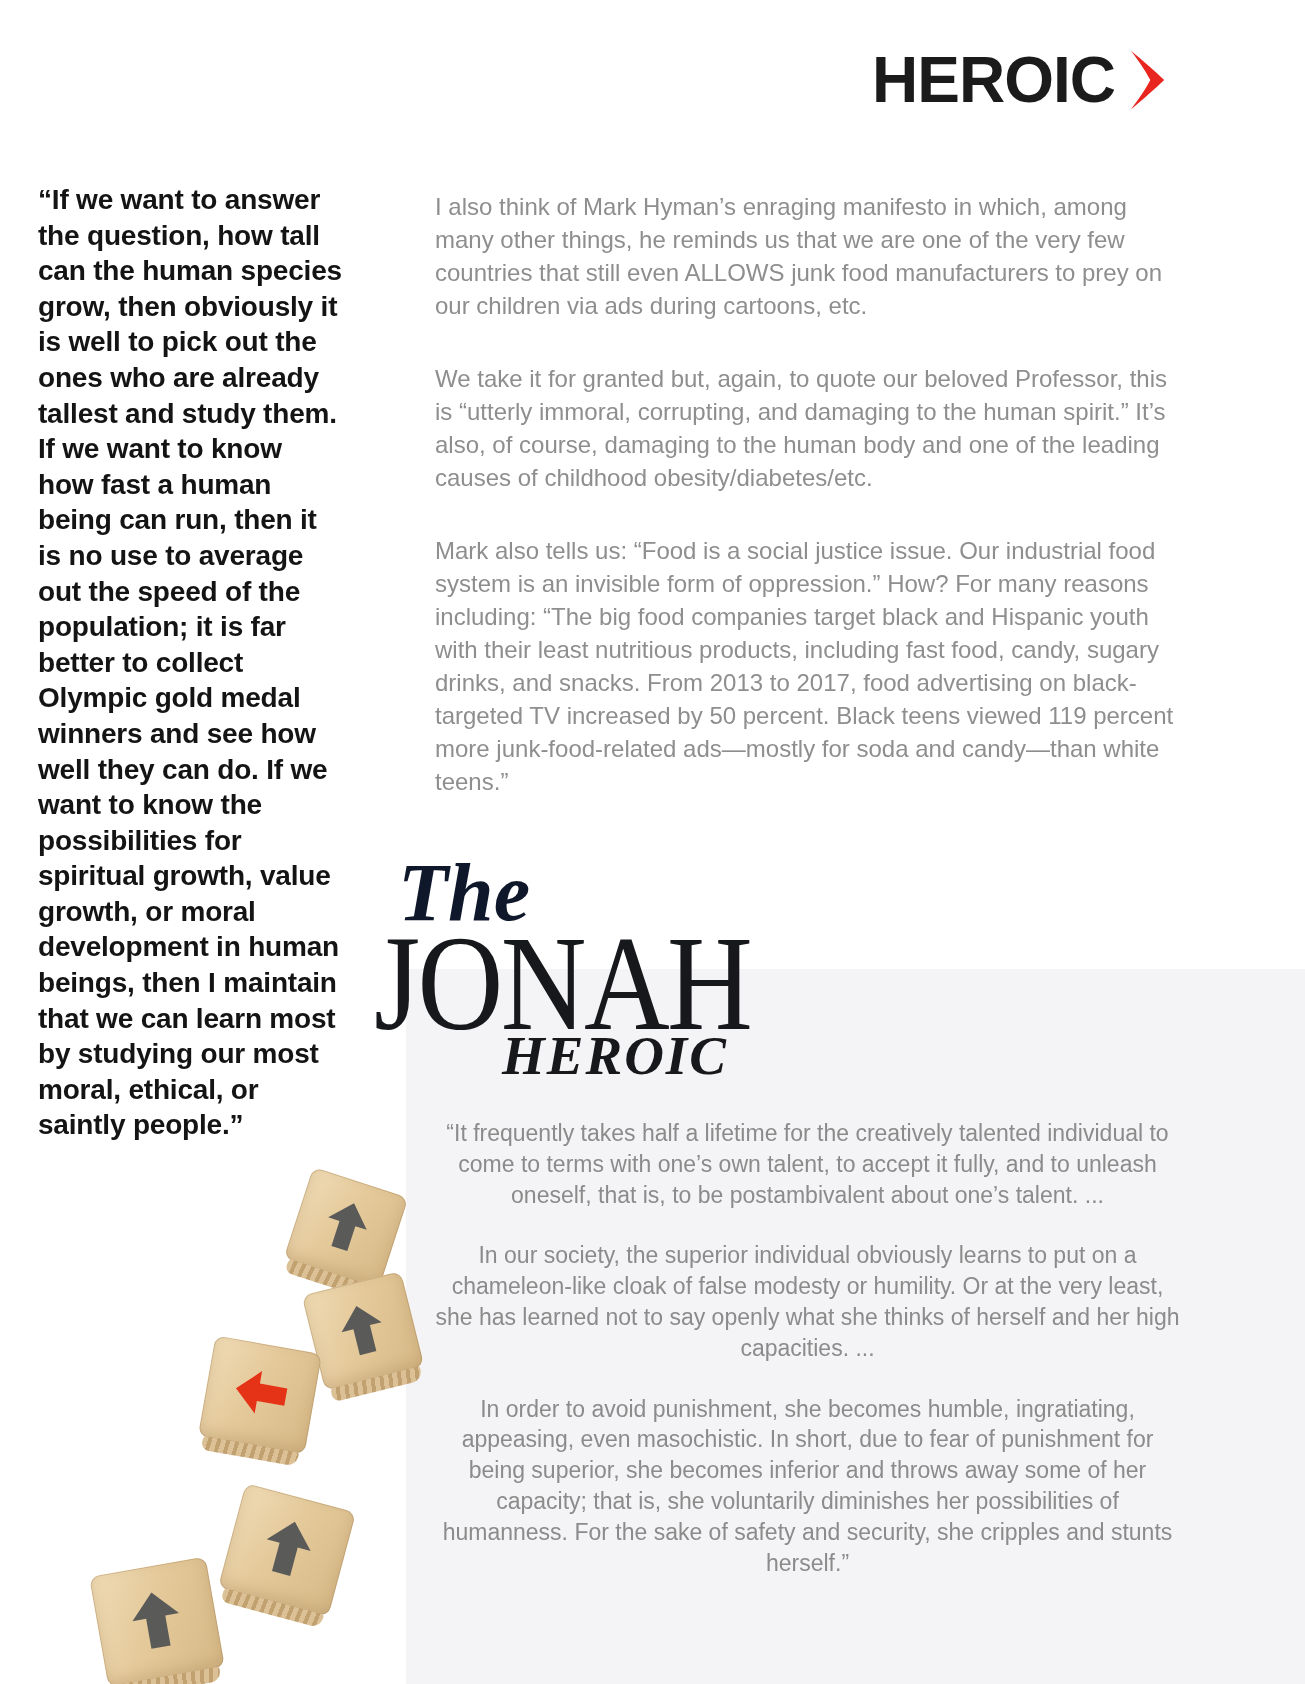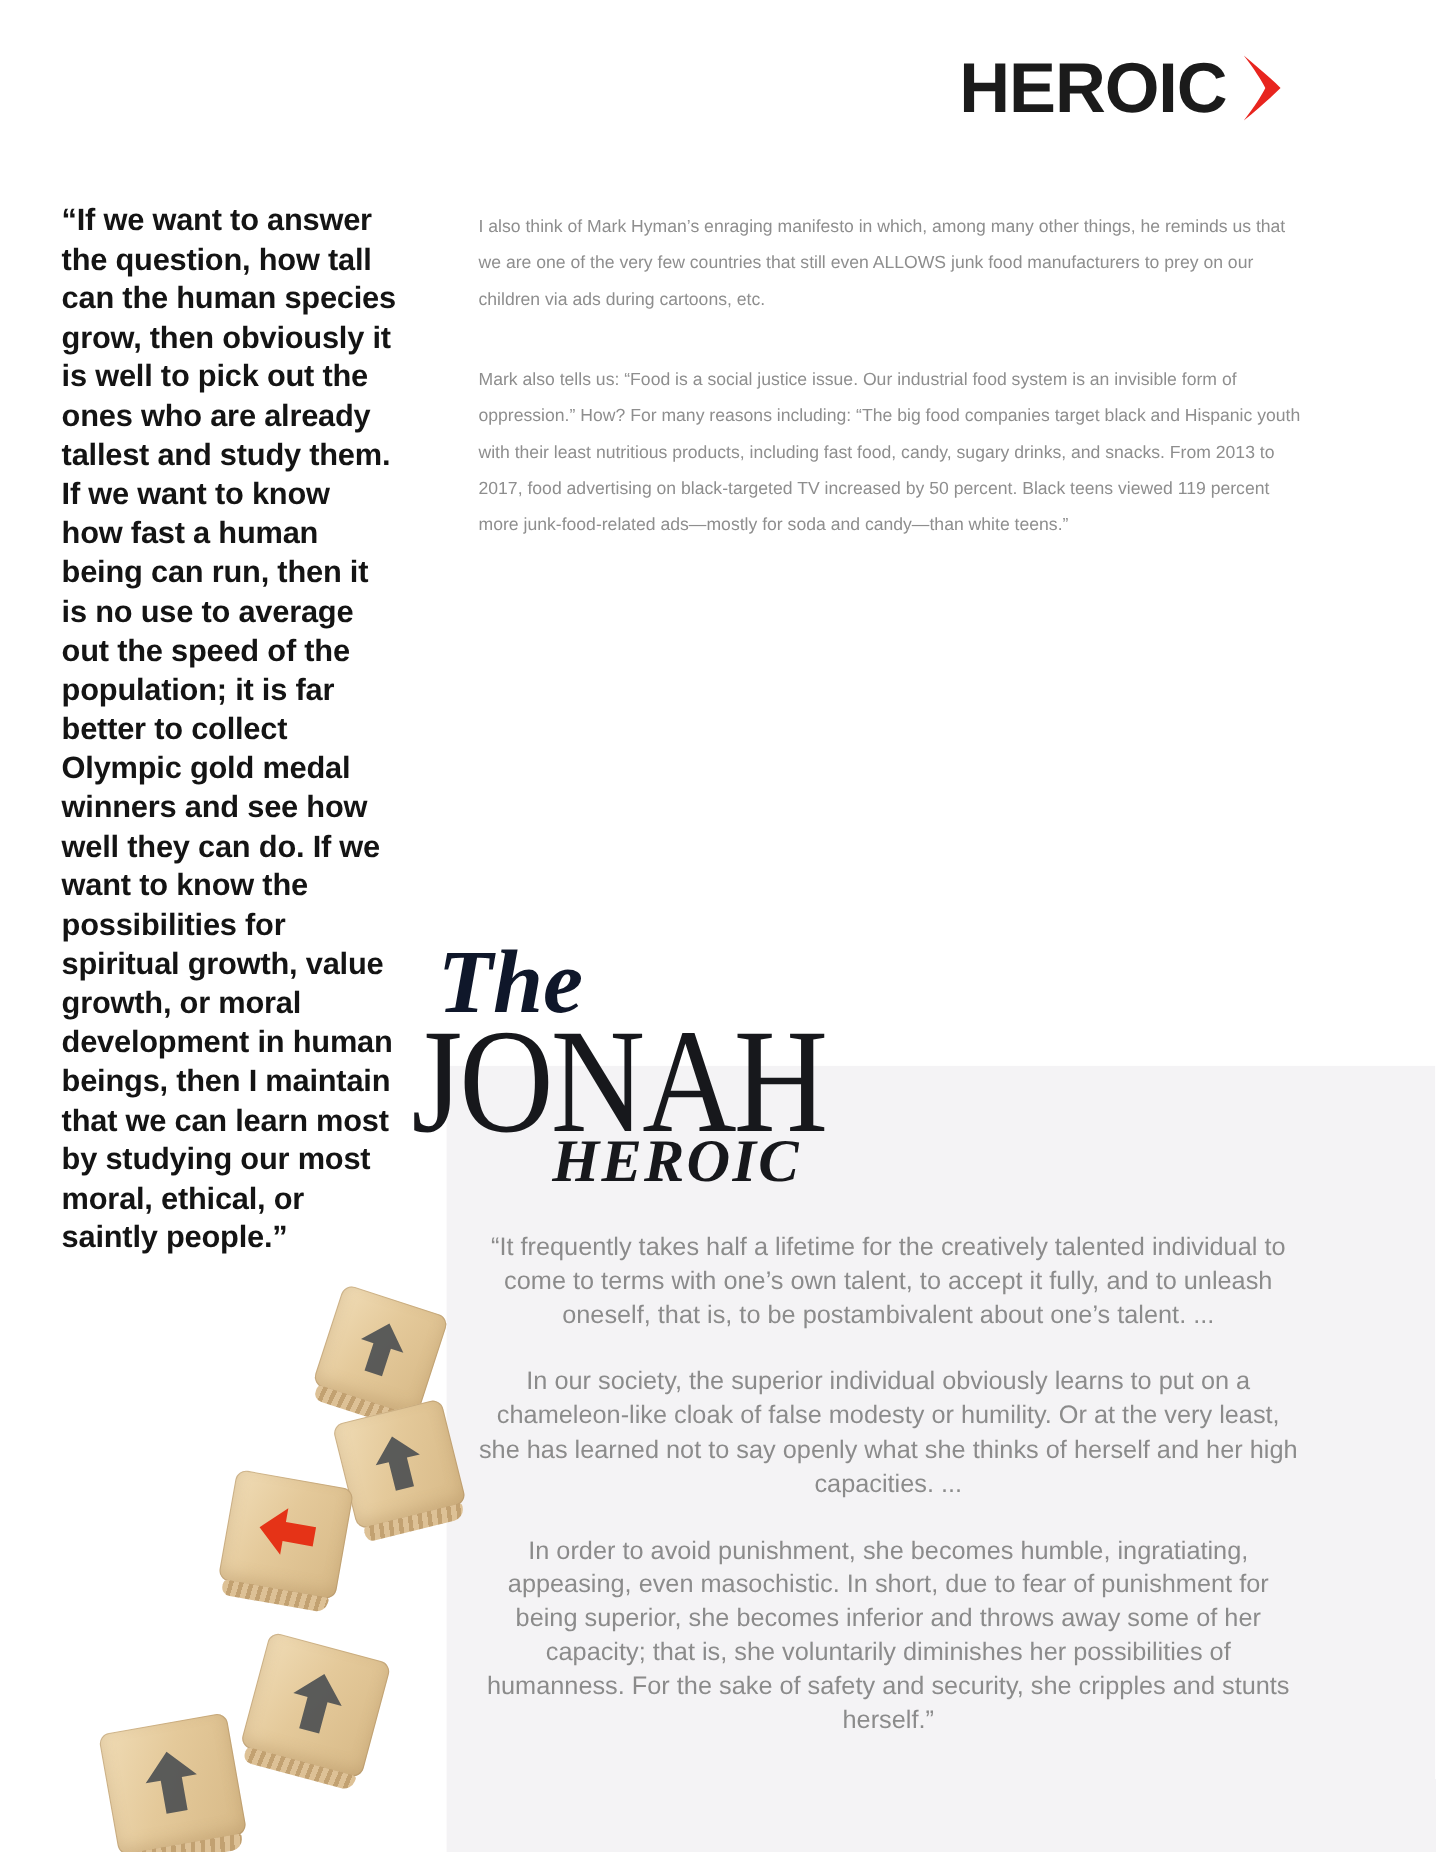--- a/index.html
+++ b/index.html
@@ -35,30 +35,29 @@
 
   
   .side-quote{
     position:absolute;
     left:38px;top:182px;width:305px;
     color:#141414;
     font-size:28px;
     font-weight:700;
     line-height:35.6px;
     letter-spacing:-0.2px;
-    margin-left:18px;
   }
   .side-quote .attr{margin-top:0;}
 
   
   .body-col{
     position:absolute;
     left:435px;top:190px;width:748px;
     color:#8e8e8e;
-    font-size:16px;
+    font-size:24px;
     line-height:33px;
     font-weight:400;
   }
   .body-col p{margin:0 0 40px 0;}
 
   
   .title-the{
     position:absolute;left:398px;top:852px;
     font-family:"Liberation Serif", serif;
     font-style:italic;font-weight:700;
@@ -132,20 +131,21 @@
       <path d="M6,1 C19,12 32,23 41,32 C32,41 19,52 6,63 C16,50 23,39 26.5,32 C23,25 16,14 6,1 Z" fill="#e8251f"></path>
     </svg>
   </div>
 
   <div class="side-quote">
     <p style="margin:0;">“If we want to answer the question, how tall can the human species grow, then obviously it is well to pick out the ones who are already tallest and study them. If we want to know how fast a human being can run, then it is no use to average out the speed of the population; it is far better to collect Olympic gold medal winners and see how well they can do. If we want to know the possibilities for spiritual growth, value growth, or moral development in human beings, then I maintain that we can learn most by studying our most moral, ethical, or saintly people.”</p>
   </div>
 
   <div class="body-col">
     <p>I also think of Mark Hyman’s enraging manifesto in which, among many other things, he reminds us that we are one of the very few countries that still even ALLOWS junk food manufacturers to prey on our children via ads during cartoons, etc.</p>
+    <p>We take it for granted but, again, to quote our beloved Professor, this is “utterly immoral, corrupting, and damaging to the human spirit.” It’s also, of course, damaging to the human body and one of the leading causes of childhood obesity/diabetes/etc.</p>
     <p>Mark also tells us: “Food is a social justice issue. Our industrial food system is an invisible form of oppression.” How? For many reasons including: “The big food companies target black and Hispanic youth with their least nutritious products, including fast food, candy, sugary drinks, and snacks. From 2013 to 2017, food advertising on black-targeted TV increased by 50 percent. Black teens viewed 119 percent more junk-food-related ads—mostly for soda and candy—than white teens.”</p>
   </div>
 
   <div class="title-the">The</div>
   <div class="title-jonah">JONAH</div>
   <div class="title-complex">HEROIC</div>
 
   <div class="feature-quote">
     <p>“It frequently takes half a lifetime for the creatively talented individual to come to terms with one’s own talent, to accept it fully, and to unleash oneself, that is, to be postambivalent about one’s talent. ...</p>
     <p>In our society, the superior individual obviously learns to put on a chameleon-like cloak of false modesty or humility. Or at the very least, she has learned not to say openly what she thinks of herself and her high capacities. ...</p>

